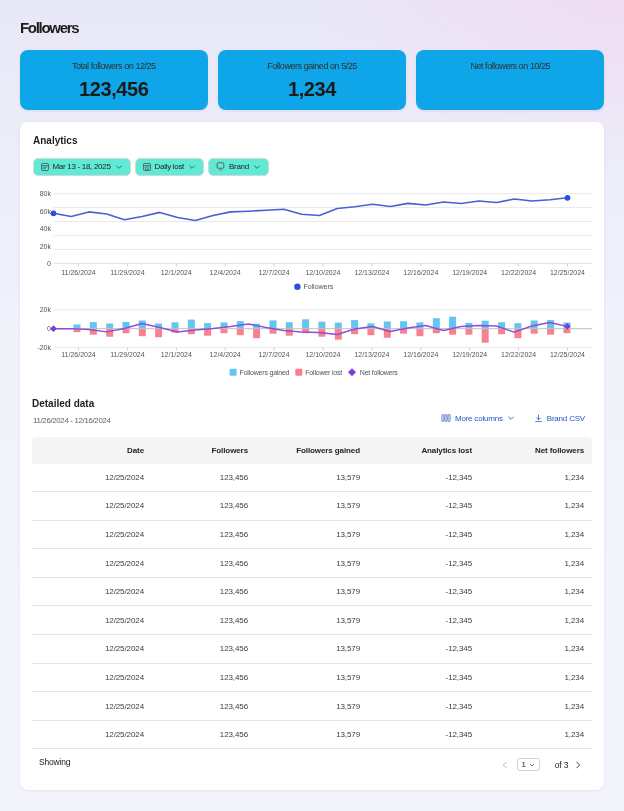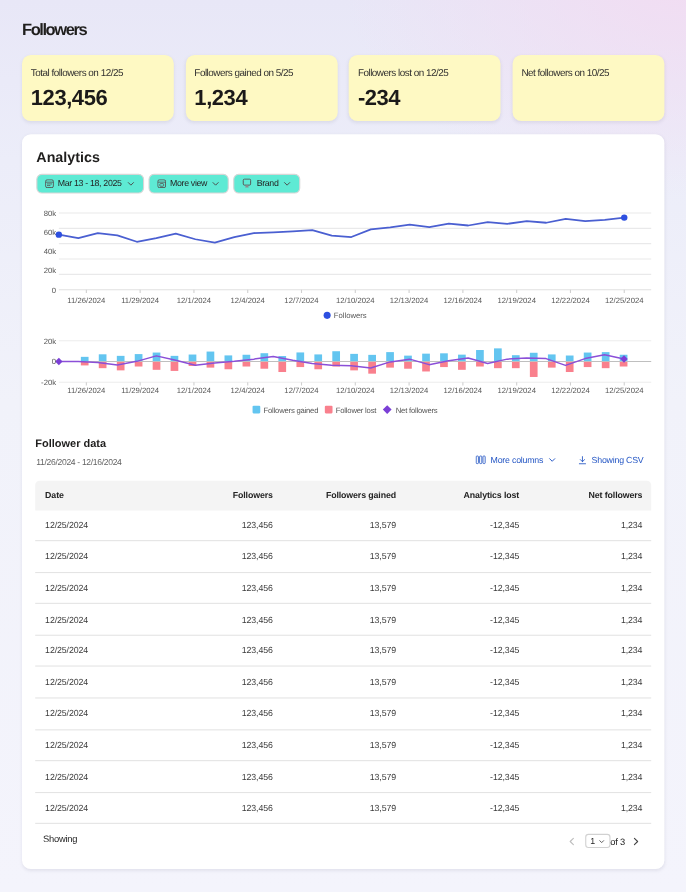--- a/index.html
+++ b/index.html
@@ -5,39 +5,39 @@
 html,body { width:624px; height:811px; overflow:hidden; }
 body {
   font-family:"Liberation Sans", sans-serif;
   background:
     radial-gradient(480px 300px at 100% -2%, rgba(242,220,242,0.95) 0%, rgba(242,220,242,0) 65%),
     linear-gradient(180deg, #e8e7f7 0%, #ecedf9 18%, #f1f2fa 45%, #f4f4fc 100%);
   position:relative;
 }
 .title { position:absolute; left:20px; top:19px; font-size:15px; font-weight:700; color:#1f1e1d; letter-spacing:-1.3px; }
 .stats { position:absolute; left:20px; top:50px; width:584px; display:flex; gap:10.7px; }
-.stat { background:#fef9c3; border-radius:8px; height:60px; flex:1; padding:11px 8px 0 8px;
-        box-shadow:0 1px 3px rgba(80,80,110,0.10); }
+.stat { background:#0ea5e9; border-radius:8px; height:60px; flex:1; padding:11px 8px 0 8px;
+        box-shadow:0 1px 3px rgba(80,80,110,0.10);text-align:center; }
 .stat .lbl { font-size:9px; letter-spacing:-0.45px; color:#323130; white-space:nowrap; }
 .stat .val { font-size:20px; font-weight:700; color:#1b1a19; margin-top:7px; letter-spacing:-0.4px; }
 .panel { position:absolute; left:20px; top:122px; width:584px; height:668px; background:#fff;
          border-radius:8px; box-shadow:0 1px 3px rgba(80,80,110,0.10); }
-.h2 { position:absolute; left:13px; top:13px; font-size:13px; font-weight:700; color:#1f1e1d; }
+.h2 { position:absolute; left:13px; top:13px; font-size:10px; font-weight:700; color:#1f1e1d; }
 .filters { position:absolute; left:12.5px; top:35.5px; display:flex; gap:4px; }
 .fbtn { height:18.5px; border:1px solid #d6d6d6; border-radius:5px; background:#5eead4;
         display:flex; align-items:center; gap:4px; padding:0 7px; font-size:8px; letter-spacing:-0.3px; color:#242424; }
 .h3 { position:absolute; left:12px; top:276px; font-size:10px; font-weight:700; color:#1f1e1d; }
 .range { position:absolute; left:13px; top:293.5px; font-size:7.8px; letter-spacing:-0.3px; color:#636363; }
 .links { position:absolute; right:19px; top:291px; display:flex; align-items:center; gap:4px;
          font-size:8px; letter-spacing:-0.2px; color:#2456c4; }
 .tablewrap { position:absolute; left:12px; top:315px; width:560px; font-size:8px; letter-spacing:-0.1px; }
 .th { display:flex; background:#f4f4f4; border-radius:4px 4px 0 0; height:26.5px; align-items:center;
       font-weight:700; color:#242424; }
 .tr { display:flex; height:28.6px; align-items:center; border-bottom:1px solid #e4e4e4; color:#3b3b3b; }
-.c1 { width:112px; padding-left:9px; text-align:left; }
+.c1 { width:112px; padding-left:9px; text-align:right; }
 .c2 { width:112px; padding-right:8px; text-align:right; }
 .foot { position:absolute; left:12px; right:12px; top:635px; height:17px; }
 .fleft { position:absolute; left:7px; top:0; display:flex; align-items:center; gap:5px; font-size:8.5px; letter-spacing:-0.2px; color:#242424;flex-direction:column; }
 .sel { border:1px solid #d1d1d1; border-radius:4px; height:16px; display:flex; align-items:center;
        gap:2px; padding:0 2.5px; background:#fff; font-size:7.5px;margin-top:40px; }
 .fright { position:absolute; right:8.8px; top:1px; display:flex; align-items:center; font-size:8.5px; letter-spacing:-0.2px; color:#242424; }
 .sel2 { border:1px solid #d1d1d1; border-radius:3px; height:13px; display:flex; align-items:center;
         gap:3px; padding:0 4px; background:#fff; font-size:8px; margin-left:7px; }
 </style></head>
 <body>
@@ -45,24 +45,20 @@
 <div class="stats">
   <div class="stat">
       <div class="lbl">Total followers on 12/25</div>
       <div class="val">123,456</div>
     </div>
   <div class="stat">
       <div class="lbl">Followers gained on 5/25</div>
       <div class="val">1,234</div>
     </div>
   <div class="stat">
-      <div class="lbl">Followers lost on 12/25</div>
-      <div class="val">-234</div>
-    </div>
-  <div class="stat">
       <div class="lbl">Net followers on 10/25</div>
     </div>
 </div>
 <div class="panel">
   <div class="h2">Analytics</div>
   <div class="filters">
     <div class="fbtn">
         <svg width="8" height="8" viewBox="0 0 8 8" fill="none">
           <rect x="0.45" y="0.45" width="7.1" height="7.1" rx="1.4" stroke="#575757" stroke-width="0.9"></rect>
           <path d="M0.45 2.6 h7.1" stroke="#575757" stroke-width="0.8"></path>
@@ -72,21 +68,21 @@
         <svg width="8" height="8" viewBox="0 0 12 12" fill="none">
           <path d="M2.5 4.5 L6 8 L9.5 4.5" stroke="#4a4a4a" stroke-width="1.3" stroke-linecap="round" stroke-linejoin="round"></path>
         </svg>
       </div>
     <div class="fbtn">
         <svg width="8" height="8" viewBox="0 0 8 8" fill="none">
           <rect x="0.45" y="0.45" width="7.1" height="7.1" rx="1.4" stroke="#575757" stroke-width="0.9"></rect>
           <path d="M0.45 2.6 h7.1" stroke="#575757" stroke-width="0.8"></path>
           <rect x="2.3" y="3.9" width="3.4" height="2.4" rx="0.6" stroke="#575757" stroke-width="0.8"></rect>
         </svg>
-        <span>More view</span>
+        <span>Daily lost</span>
         <svg width="8" height="8" viewBox="0 0 12 12" fill="none">
           <path d="M2.5 4.5 L6 8 L9.5 4.5" stroke="#4a4a4a" stroke-width="1.3" stroke-linecap="round" stroke-linejoin="round"></path>
         </svg>
       </div>
     <div class="fbtn">
         <svg width="9" height="9" viewBox="0 0 9 9" fill="none">
           <rect x="1.15" y="0.8" width="6.7" height="5.5" rx="1.1" stroke="#575757" stroke-width="0.9"></rect>
           <path d="M2.9 8.4 h3.2 l-0.5 -1.9 h-2.2 Z" fill="#8c8c8c"></path>
         </svg>
         <span>Brand</span>
@@ -229,38 +225,38 @@
 <text x="449.7" y="57" text-anchor="middle" font-size="7" fill="#555" font-family="Liberation Sans, sans-serif">12/19/2024</text>
 <text x="498.6" y="57" text-anchor="middle" font-size="7" fill="#555" font-family="Liberation Sans, sans-serif">12/22/2024</text>
 <text x="547.5" y="57" text-anchor="middle" font-size="7" fill="#555" font-family="Liberation Sans, sans-serif">12/25/2024</text>
 <rect x="209.6" y="68.8" width="7" height="7" rx="1" fill="#63c5f0"></rect>
 <text x="219.6" y="75" font-size="7" letter-spacing="-0.2" fill="#555" font-family="Liberation Sans, sans-serif">Followers gained</text>
 <rect x="275.3" y="68.8" width="7" height="7" rx="1" fill="#f9808d"></rect>
 <text x="285.3" y="75" font-size="7" letter-spacing="-0.2" fill="#555" font-family="Liberation Sans, sans-serif">Follower lost</text>
 <path d="M332 68.3 L336 72.3 L332 76.3 L328 72.3 Z" fill="#7b3fd6"></path>
 <text x="339.8" y="75" font-size="7" letter-spacing="-0.2" fill="#555" font-family="Liberation Sans, sans-serif">Net followers</text>
 </svg>
-  <div class="h3">Follower data</div>
+  <div class="h3">Detailed data</div>
   <div class="range">11/26/2024 - 12/16/2024</div>
   <div class="links">
       <svg width="10" height="10" viewBox="0 0 16 16" fill="none">
         <rect x="1.5" y="2.5" width="3.2" height="11" rx="1.1" stroke="#2456c4" stroke-width="1.2"></rect>
         <rect x="6.4" y="2.5" width="3.2" height="11" rx="1.1" stroke="#2456c4" stroke-width="1.2"></rect>
         <rect x="11.3" y="2.5" width="3.2" height="11" rx="1.1" stroke="#2456c4" stroke-width="1.2"></rect>
       </svg>
       <span>More columns</span>
       <svg width="8" height="8" viewBox="0 0 12 12" fill="none">
         <path d="M2.5 4.5 L6 8 L9.5 4.5" stroke="#2456c4" stroke-width="1.3" stroke-linecap="round" stroke-linejoin="round"></path>
       </svg>
       <span style="width:11px"></span>
       <svg width="9" height="9" viewBox="0 0 16 16" fill="none">
         <path d="M8 2 v8 M4.6 6.8 L8 10.2 L11.4 6.8" stroke="#2456c4" stroke-width="1.4" stroke-linecap="round" stroke-linejoin="round"></path>
         <path d="M3 13.5 h10" stroke="#2456c4" stroke-width="1.4" stroke-linecap="round"></path>
       </svg>
-      <span>Showing CSV</span>
+      <span>Brand CSV</span>
     </div>
   <div class="tablewrap">
     <div class="th">
         <div class="c1">Date</div>
         <div class="c2">Followers</div>
         <div class="c2">Followers gained</div>
         <div class="c2">Analytics lost</div>
         <div class="c2">Net followers</div>
       </div>
 <div class="tr">
@@ -342,21 +338,21 @@
           </svg></span>
         <span>per data</span>
       </div>
     <div class="fright">
         <svg width="10" height="10" viewBox="0 0 12 12" fill="none">
           <path d="M7.5 2.5 L4 6 L7.5 9.5" stroke="#bdbdbd" stroke-width="1.2" stroke-linecap="round" stroke-linejoin="round"></path>
         </svg>
         <span class="sel2">1 <svg width="6" height="6" viewBox="0 0 12 12" fill="none">
             <path d="M2.5 4.5 L6 8 L9.5 4.5" stroke="#4a4a4a" stroke-width="1.6" stroke-linecap="round" stroke-linejoin="round"></path>
           </svg></span>
-        <span style="margin-left:0">of 3</span>
+        <span style="margin-left:15px">of 3</span>
         <span style="margin-left:5px;display:flex">
           <svg width="10" height="10" viewBox="0 0 12 12" fill="none">
             <path d="M4.5 2.5 L8 6 L4.5 9.5" stroke="#424242" stroke-width="1.2" stroke-linecap="round" stroke-linejoin="round"></path>
           </svg>
         </span>
       </div>
   </div>
 </div>
 
 </body></html>

